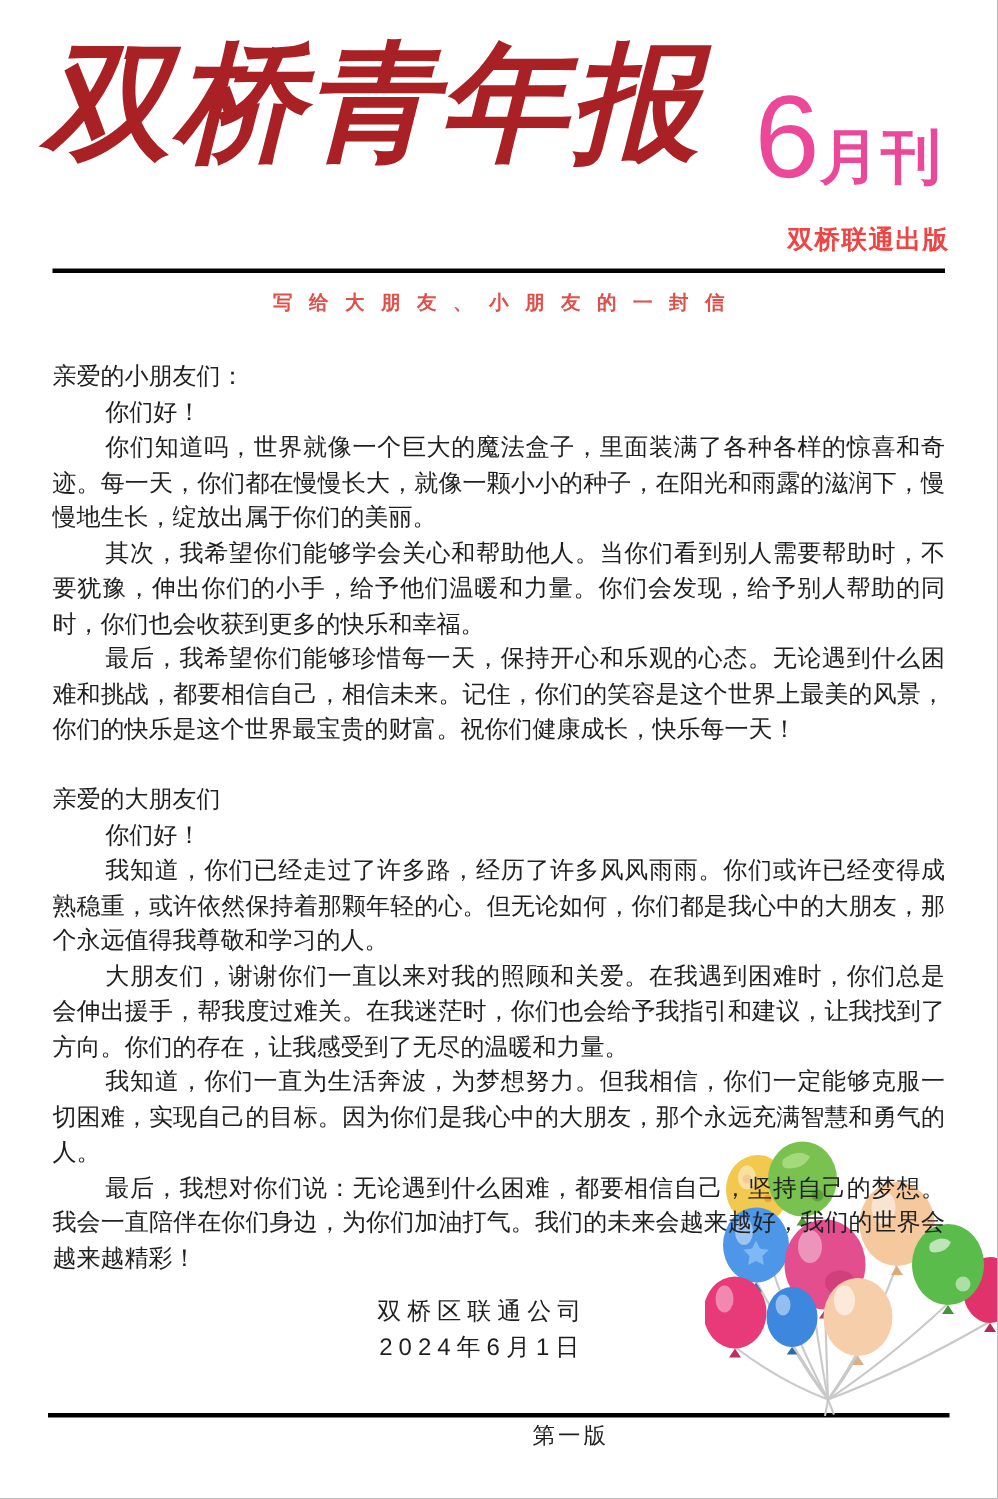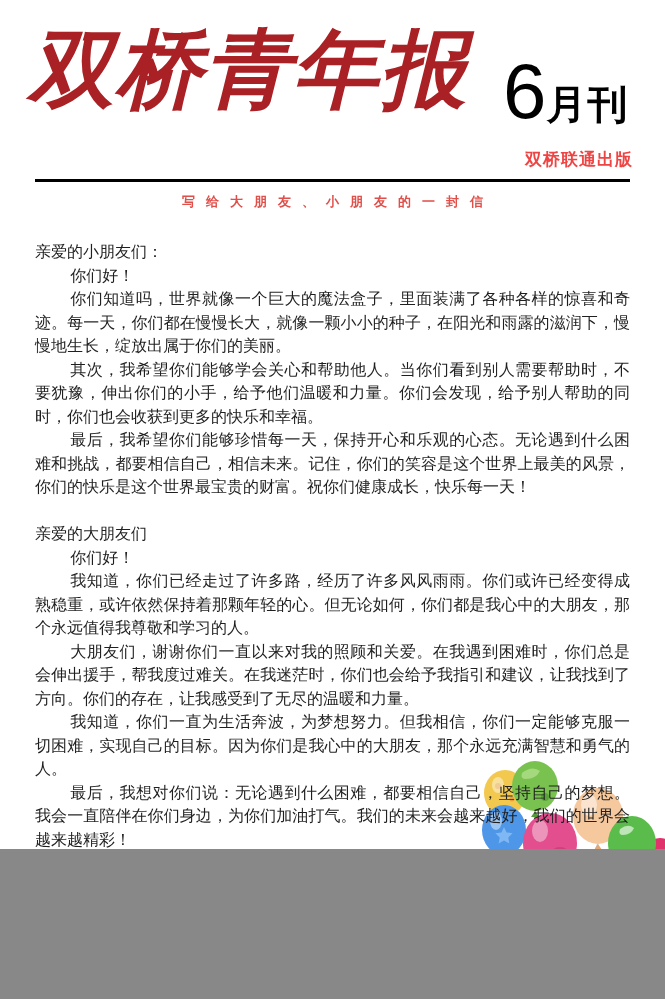--- a/index.html
+++ b/index.html
@@ -1,39 +1,39 @@
 <!DOCTYPE html>
 <html style="--masthead-red: #A92025; --headline-red: #E0504A; --text-color: #1F1F1F; --rule-color: #000000; --balloon-yellow: #F2C94E; --balloon-green-light: #79C24F; --balloon-green: #5ABD4B; --balloon-blue: #4E96E8; --balloon-blue-deep: #3E87DE; --balloon-magenta: #E24E8E; --balloon-pink: #E83A78; --balloon-pink-deep: #E0336B; --balloon-peach: #F5C89E; --balloon-peach-light: #F6CFAA; --balloon-string: #C9C9C9;"><head>
 <meta charset="utf-8">
 <style>
   * { margin: 0; padding: 0; box-sizing: border-box; }
   html, body { background: #888; }
   .page {
     position: relative;
     width: 665px;
-    height: 849px;
+    height: 999px;
     margin: 0 auto;
     background: #ffffff;
     overflow: hidden;
     font-family: "Liberation Sans", "DejaVu Sans", sans-serif;
     color: var(--text-color, #1f1f1f);
   }
 
   
   .masthead { position: absolute; left: 0; top: 0; width: 665px; height: 182px; }
   .masthead-title {
     position: absolute; left: 28px; top: 26px;
     font-family: "DejaVu Serif", "Liberation Serif", serif;
     font-style: italic; font-weight: bold;
     font-size: 86px; line-height: 1;
     color: var(--masthead-red, #a92025);
     letter-spacing: 2px;
     white-space: nowrap;
   }
-  .issue { position: absolute; left: 503px; top: 52px; white-space: nowrap; color: #000000; }
+  .issue { position: absolute; left: 503px; top: 52px; white-space: nowrap; color: #ec4899; }
   .issue-number {
     font-size: 78px; line-height: 1; font-weight: normal;
     font-family: "Liberation Sans", "DejaVu Sans", sans-serif;
   }
   .issue-label { font-size: 40px; font-weight: bold; letter-spacing: 1px; }
   .publisher {
     position: absolute; right: 32px; top: 148px;
     font-size: 17px; font-weight: bold; letter-spacing: 1px; color: #ef4444;
   }
   .masthead-rule {

